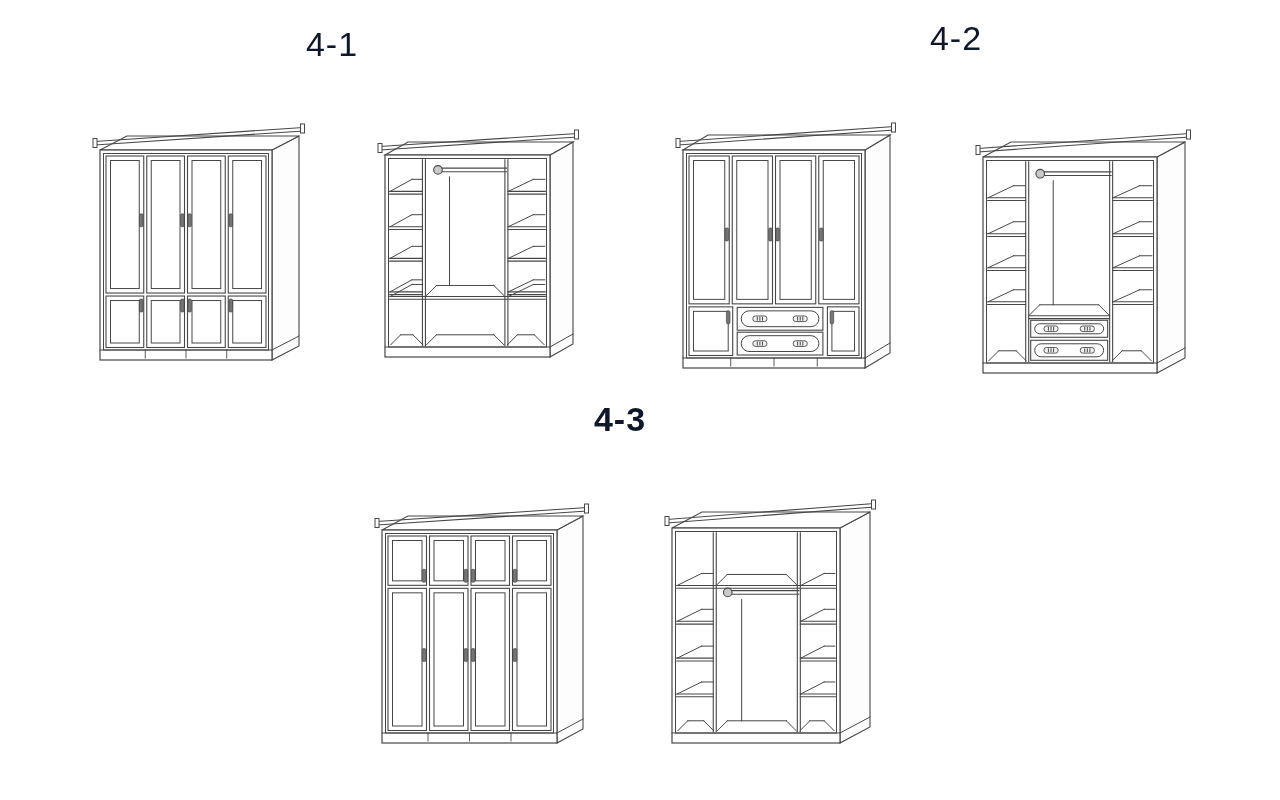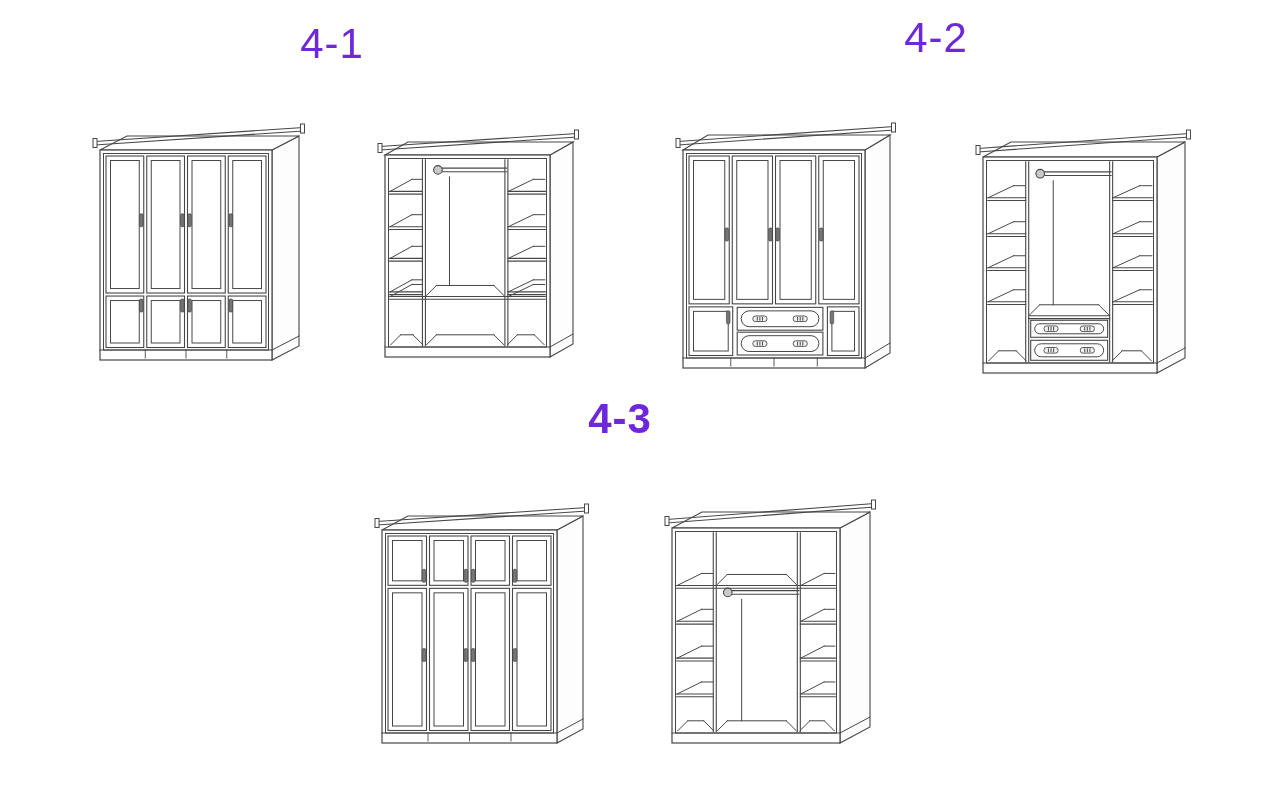--- a/index.html
+++ b/index.html
@@ -1,20 +1,20 @@
 <!DOCTYPE html>
 <html><head>
 <meta charset="utf-8">
 <style>
   html,body{margin:0;padding:0;background:#ffffff;}
   #stage{position:relative;width:1280px;height:800px;background:#ffffff;overflow:hidden;
          font-family:"Liberation Sans","DejaVu Sans",sans-serif;}
   #canvas{position:absolute;left:0;top:0;}
   .group-label{position:absolute;transform:translate(-50%,-50%);
-               font-size:42px;font-weight:400;color:#6d28d9;letter-spacing:1px;
+               font-size:34px;font-weight:400;color:#0f172a;letter-spacing:1px;
                font-family:"Liberation Sans","DejaVu Sans",sans-serif;white-space:nowrap;}
 </style>
 </head>
 <body>
 
 <div id="stage">
   <svg id="canvas" width="1280" height="800" viewBox="0 0 1280 800">
       <g>
         <polygon points="272,150 299,136 299,346 272,360" fill="#fdfdfd" stroke="#474747" stroke-width="1.1"></polygon>
         <polygon points="100,150 127,136 299,136 272,150" fill="#ffffff" stroke="#474747" stroke-width="1.1"></polygon>
@@ -424,15 +424,15 @@
         <line x1="687.7" y1="720.8" x2="703.764" y2="720.8" stroke="#474747" stroke-width="1" stroke-linecap="square"></line>
         <line x1="717.264" y1="730.8" x2="727.264" y2="720.8" stroke="#474747" stroke-width="1" stroke-linecap="square"></line>
         <line x1="796.322" y1="730.8" x2="786.322" y2="720.8" stroke="#474747" stroke-width="1" stroke-linecap="square"></line>
         <line x1="727.264" y1="720.8" x2="786.322" y2="720.8" stroke="#474747" stroke-width="1" stroke-linecap="square"></line>
         <line x1="799.822" y1="730.8" x2="809.822" y2="720.8" stroke="#474747" stroke-width="1" stroke-linecap="square"></line>
         <line x1="834.3" y1="730.8" x2="824.3" y2="720.8" stroke="#474747" stroke-width="1" stroke-linecap="square"></line>
         <line x1="809.822" y1="720.8" x2="824.3" y2="720.8" stroke="#474747" stroke-width="1" stroke-linecap="square"></line>
       </g>
     </svg>
   <div class="group-label" id="label-0" style="left: 332px; top: 44px;">4-1</div>
-  <div class="group-label" id="label-1" style="left: 936px; top: 38px;">4-2</div>
+  <div class="group-label" id="label-1" style="left: 956px; top: 38px;">4-2</div>
   <div class="group-label" id="label-2" style="left: 620px; top: 419px; font-weight: bold;">4-3</div>
 </div>
 
 </body></html>

